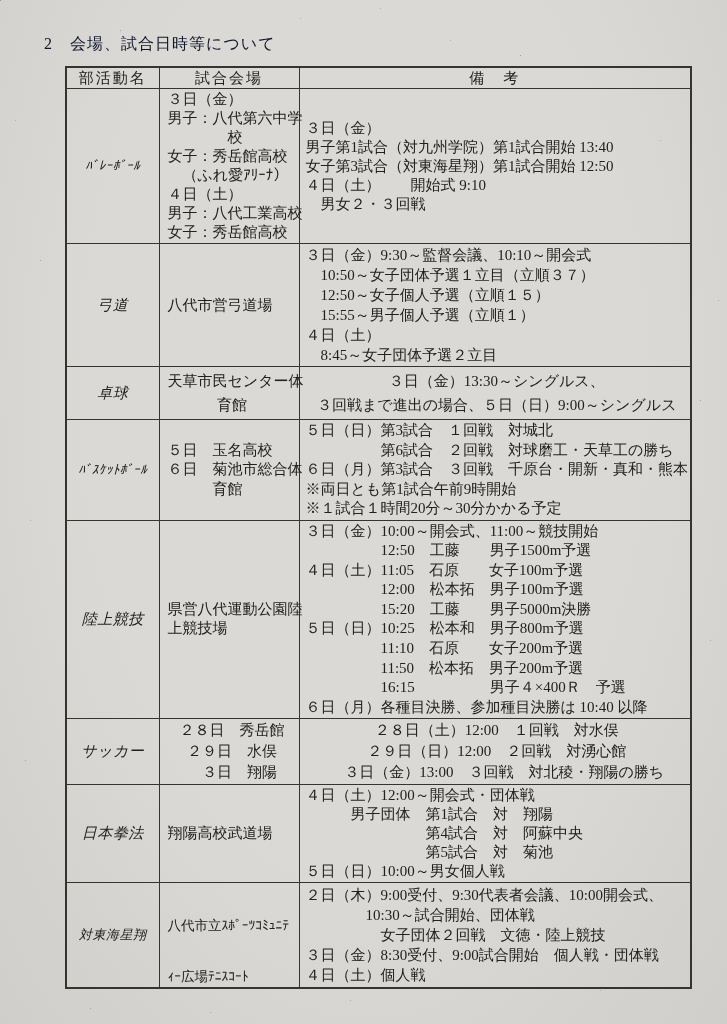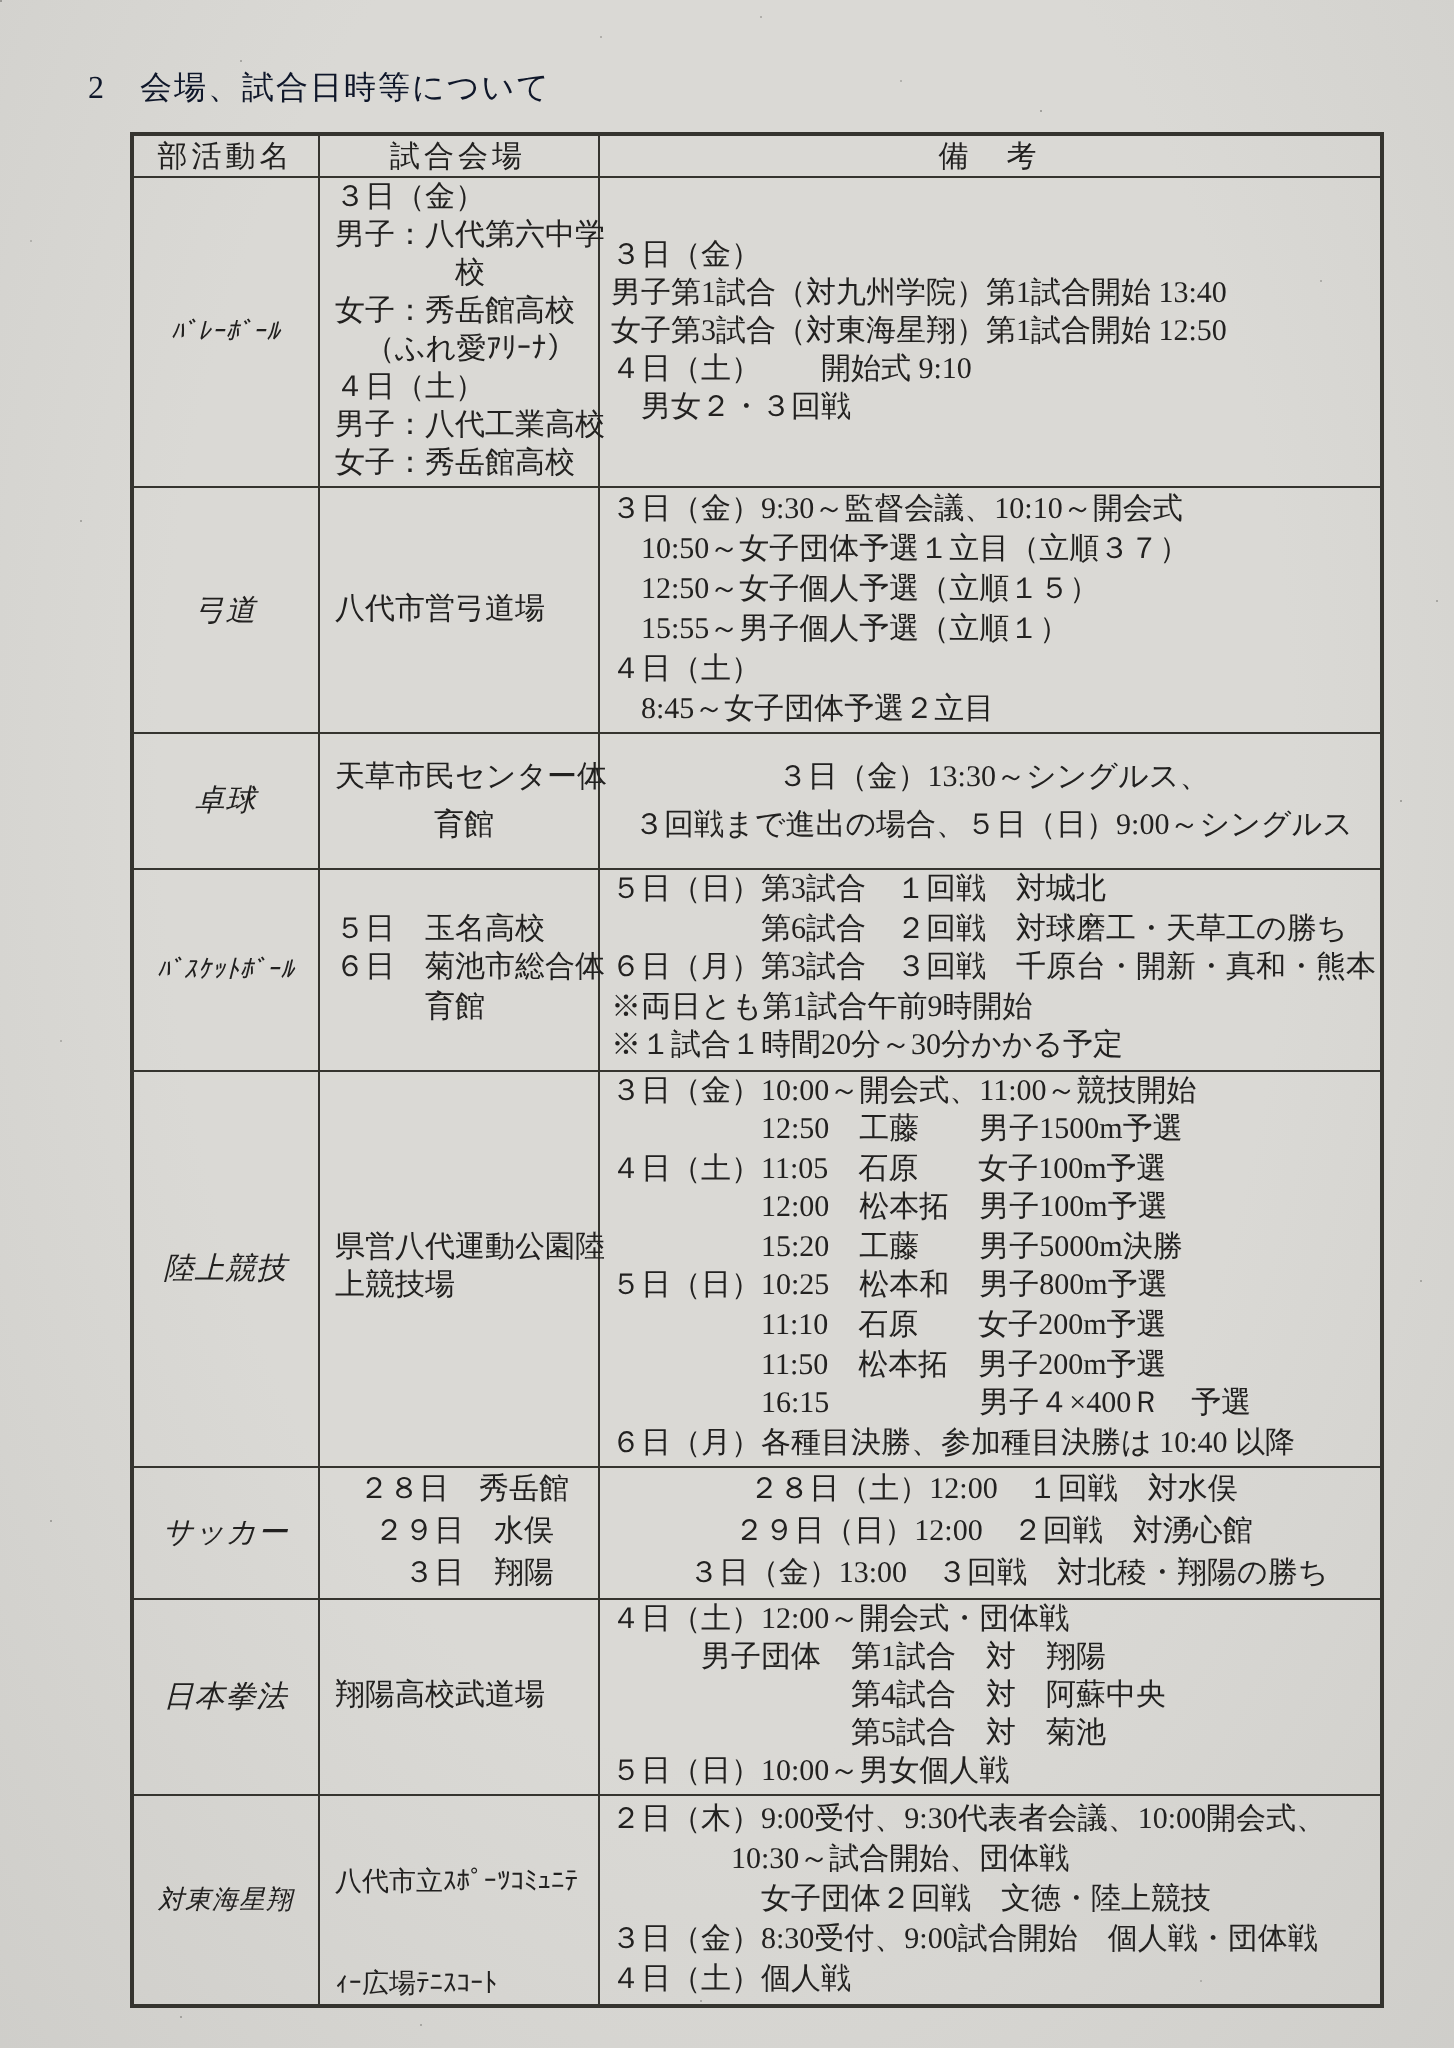--- a/index.html
+++ b/index.html
@@ -39,21 +39,21 @@
   td.venue{padding-left:8px;}
   td.remarks{padding-left:6px;}
   .line{
     white-space:pre;line-height:20px;font-size:15px;
     overflow:visible;
   }
   
   .row-volleyball{height:154px;}
   .row-volleyball .line{line-height:19px;}
   .row-kyudo{height:120px;}
-  .row-takkyu{height:68px;}
+  .row-takkyu{height:53px;}
   .row-takkyu .line{line-height:24px;text-align:center;}
   .row-basketball{height:99px;}
   .row-basketball .line{line-height:19.5px;}
   .row-rikujo{height:198px;}
   .row-rikujo .line{line-height:19.6px;}
   .row-soccer{height:65px;}
   .row-soccer .line{line-height:21px;text-align:center;}
   .row-kempo{height:95px;}
   .row-kempo .line{line-height:19px;}
   .row-softtennis{height:100px;}

